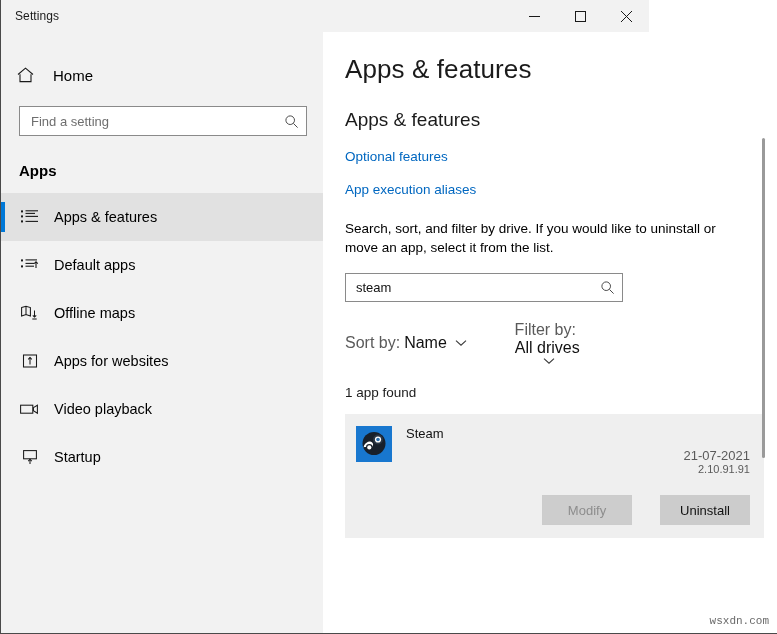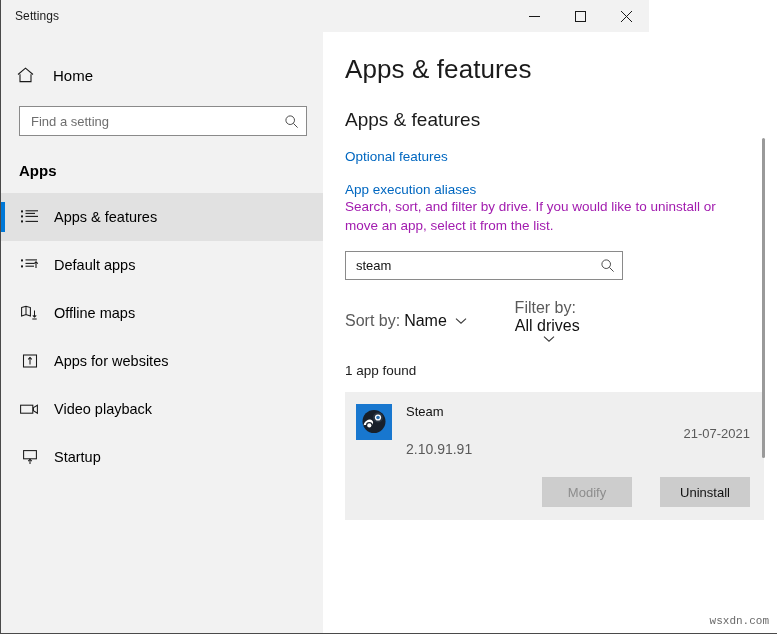--- a/index.html
+++ b/index.html
@@ -166,23 +166,24 @@
     display: block;
     margin-top: 18px;
     font-size: 13.5px;
     color: #0067c0;
     text-decoration: none;
     cursor: default;
     width: fit-content;
   }
 
   .desc {
+    margin-top: 22px;
     font-size: 13.5px;
     line-height: 19px;
-    color: #a21caf;
+    color: #000000;
     max-width: 392px;
   }
 
   .app-search {
     margin-top: 16px;
     width: 278px;
     height: 29px;
     background: #ffffff;
     border: 1px solid #8a8a8a;
     display: flex;
@@ -234,21 +235,21 @@
   .app-icon {
     width: 36px; height: 36px;
     background: #1877cf;
     flex: none;
     display: flex;
     align-items: center;
     justify-content: center;
   }
   .app-meta { margin-left: 14px; flex: 1; }
   .app-name { font-size: 13px; color: #111; }
-  .app-version { margin-top: 22px; font-size: 14px; color: #5a5a5a; }
+  .app-version { margin-top: 22px; font-size: 11px; color: #5a5a5a; text-align: right; }
   .app-date {
     position: absolute;
     right: 14px; top: 34px;
     font-size: 13px;
     color: #5a5a5a;
   }
   .app-actions {
     margin-top: 20px;
     display: flex;
     justify-content: flex-end;

